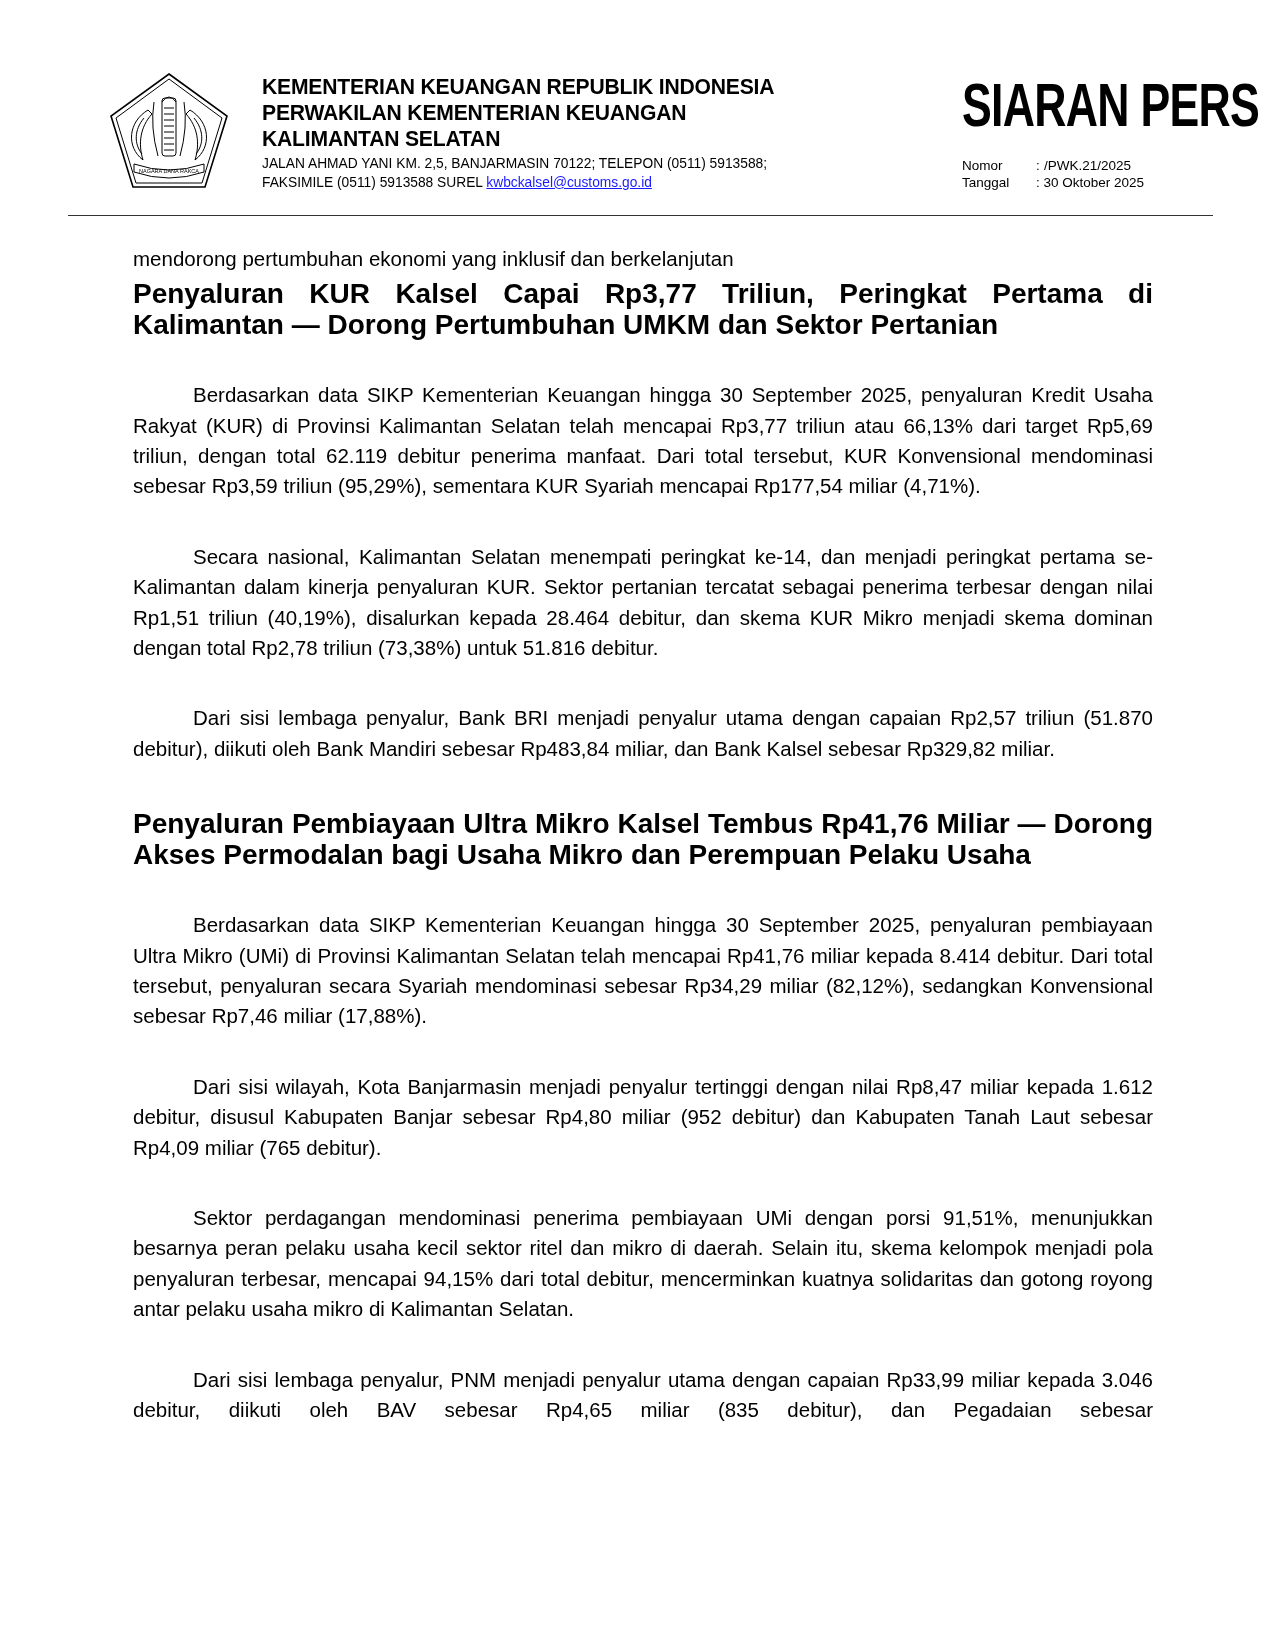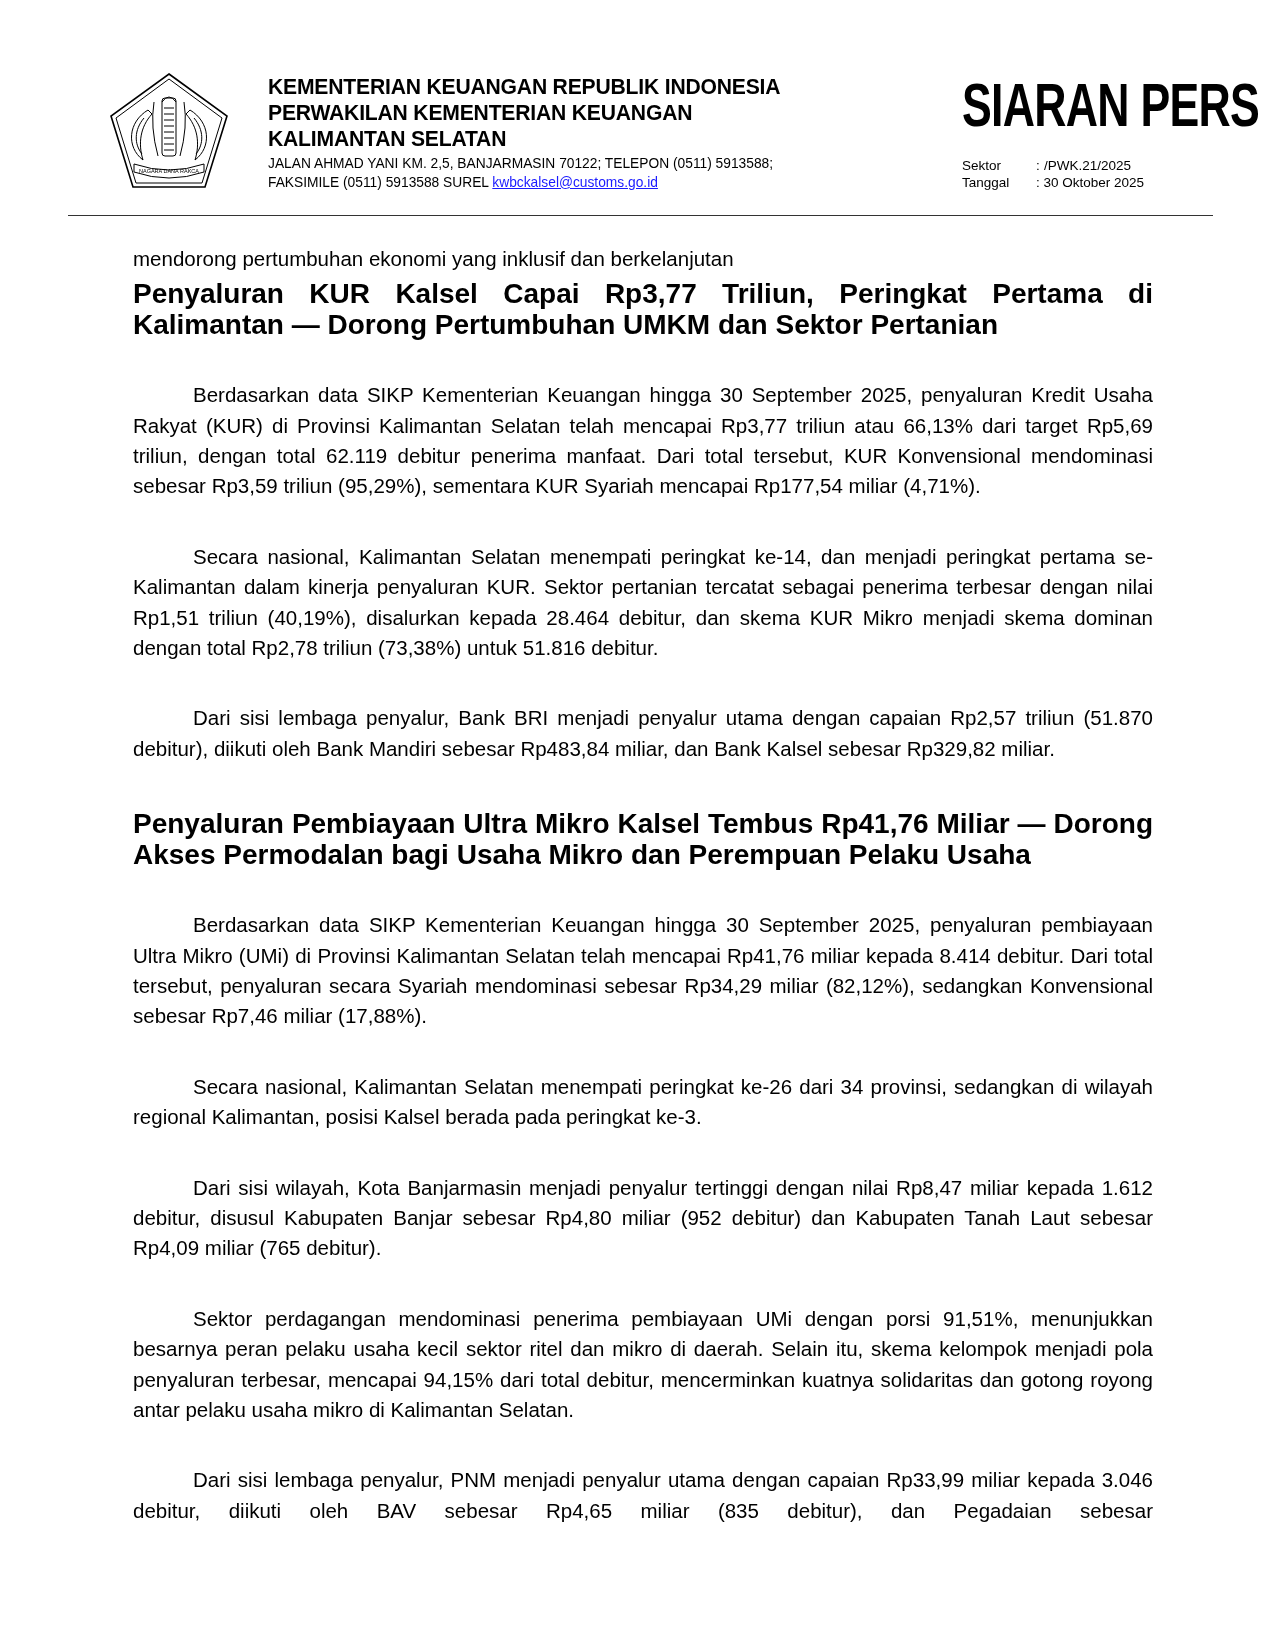--- a/index.html
+++ b/index.html
@@ -1,18 +1,18 @@
 <!DOCTYPE html>
 <html><head>
 <meta charset="utf-8">
 <style>
   html, body { margin: 0; padding: 0; background: #ffffff; }
   body { width: 1275px; height: 1650px; position: relative; overflow: hidden; color: #000; font-family: "Liberation Sans", sans-serif; }
   .logo { position: absolute; left: 108px; top: 72px; width: 122px; height: 118px; }
-  .hdr { position: absolute; left: 268px; top: 74px; width: 640px; }
+  .hdr { position: absolute; left: 262px; top: 74px; width: 640px; }
   .hdr .l1, .hdr .l2, .hdr .l3 { font-weight: bold; font-size: 22px; line-height: 26px; letter-spacing: -0.2px; transform: scaleX(0.96); transform-origin: left; white-space: nowrap; }
   .hdr .addr { font-size: 14.5px; line-height: 19px; white-space: nowrap; transform: scaleX(0.95); transform-origin: left; margin-top: 2px; }
   .hdr a { color: #1a1aff; text-decoration: underline; }
   .siaran { position: absolute; left: 962px; top: 72px; font-weight: bold; font-size: 62px; line-height: 66px; letter-spacing: -1px; transform: scaleX(0.72); transform-origin: left; white-space: nowrap; }
   .meta { position: absolute; left: 962px; top: 157px; font-size: 13.5px; line-height: 17px; }
   .meta .row { display: flex; }
   .meta .k { width: 74px; }
   .meta .c { width: 8px; }
   .meta .v1 { width: 110px; }
   .rule { position: absolute; left: 68px; top: 215px; width: 1145px; height: 0; border-top: 1.5px solid #333; }
@@ -57,21 +57,21 @@
   <div class="l2">PERWAKILAN KEMENTERIAN KEUANGAN</div>
   <div class="l3">KALIMANTAN SELATAN</div>
   <div class="addr">JALAN AHMAD YANI KM. 2,5, BANJARMASIN 70122; TELEPON (0511) 5913588;</div>
   <div class="addr" style="margin-top:0"><span>FAKSIMILE (0511) 5913588 SUREL </span><a>kwbckalsel@customs.go.id</a></div>
 </div>
 
 <div class="siaran">SIARAN PERS</div>
 
 <div class="meta">
   <div class="row">
-    <span class="k">Sektor</span>
+    <span class="k">Nomor</span>
     <span class="c">:</span>
     <span class="v1">/PWK.21/2025</span>
   </div>
   <div class="row">
     <span class="k">Tanggal</span>
     <span>: 30 Oktober 2025</span>
   </div>
 </div>
 
 <div class="rule"></div>
@@ -81,17 +81,16 @@
 
   <h2>Penyaluran KUR Kalsel Capai Rp3,77 Triliun, Peringkat Pertama di Kalimantan — Dorong Pertumbuhan UMKM dan Sektor Pertanian</h2>
   <p class="ind">Berdasarkan data SIKP Kementerian Keuangan hingga 30 September 2025, penyaluran Kredit Usaha Rakyat (KUR) di Provinsi Kalimantan Selatan telah mencapai Rp3,77 triliun atau 66,13% dari target Rp5,69 triliun, dengan total 62.119 debitur penerima manfaat. Dari total tersebut, KUR Konvensional mendominasi sebesar Rp3,59 triliun (95,29%), sementara KUR Syariah mencapai Rp177,54 miliar (4,71%).</p>
   <p class="ind">Secara nasional, Kalimantan Selatan menempati peringkat ke-14, dan menjadi peringkat pertama se-Kalimantan dalam kinerja penyaluran KUR. Sektor pertanian tercatat sebagai penerima terbesar dengan nilai Rp1,51 triliun (40,19%), disalurkan kepada 28.464 debitur, dan skema KUR Mikro menjadi skema dominan dengan total Rp2,78 triliun (73,38%) untuk 51.816 debitur.</p>
   <p class="ind">Dari sisi lembaga penyalur, Bank BRI menjadi penyalur utama dengan capaian Rp2,57 triliun (51.870 debitur), diikuti oleh Bank Mandiri sebesar Rp483,84 miliar, dan Bank Kalsel sebesar Rp329,82 miliar.</p>
 
   <div class="gap"></div>
 
   <h2>Penyaluran Pembiayaan Ultra Mikro Kalsel Tembus Rp41,76 Miliar — Dorong Akses Permodalan bagi Usaha Mikro dan Perempuan Pelaku Usaha</h2>
   <p class="ind">Berdasarkan data SIKP Kementerian Keuangan hingga 30 September 2025, penyaluran pembiayaan Ultra Mikro (UMi) di Provinsi Kalimantan Selatan telah mencapai Rp41,76 miliar kepada 8.414 debitur. Dari total tersebut, penyaluran secara Syariah mendominasi sebesar Rp34,29 miliar (82,12%), sedangkan Konvensional sebesar Rp7,46 miliar (17,88%).</p>
-  <p class="ind">Secara nasional, Kalimantan Selatan menempati peringkat ke-26 dari 34 provinsi, sedangkan di wilayah regional Kalimantan, posisi Kalsel berada pada peringkat ke-3.</p>
   <p class="ind">Dari sisi wilayah, Kota Banjarmasin menjadi penyalur tertinggi dengan nilai Rp8,47 miliar kepada 1.612 debitur, disusul Kabupaten Banjar sebesar Rp4,80 miliar (952 debitur) dan Kabupaten Tanah Laut sebesar Rp4,09 miliar (765 debitur).</p>
   <p class="ind">Sektor perdagangan mendominasi penerima pembiayaan UMi dengan porsi 91,51%, menunjukkan besarnya peran pelaku usaha kecil sektor ritel dan mikro di daerah. Selain itu, skema kelompok menjadi pola penyaluran terbesar, mencapai 94,15% dari total debitur, mencerminkan kuatnya solidaritas dan gotong royong antar pelaku usaha mikro di Kalimantan Selatan.</p>
   <p class="ind" style="text-align-last: justify;">Dari sisi lembaga penyalur, PNM menjadi penyalur utama dengan capaian Rp33,99 miliar kepada 3.046 debitur, diikuti oleh BAV sebesar Rp4,65 miliar (835 debitur), dan Pegadaian sebesar</p>
 </div>
 
 </body></html>

